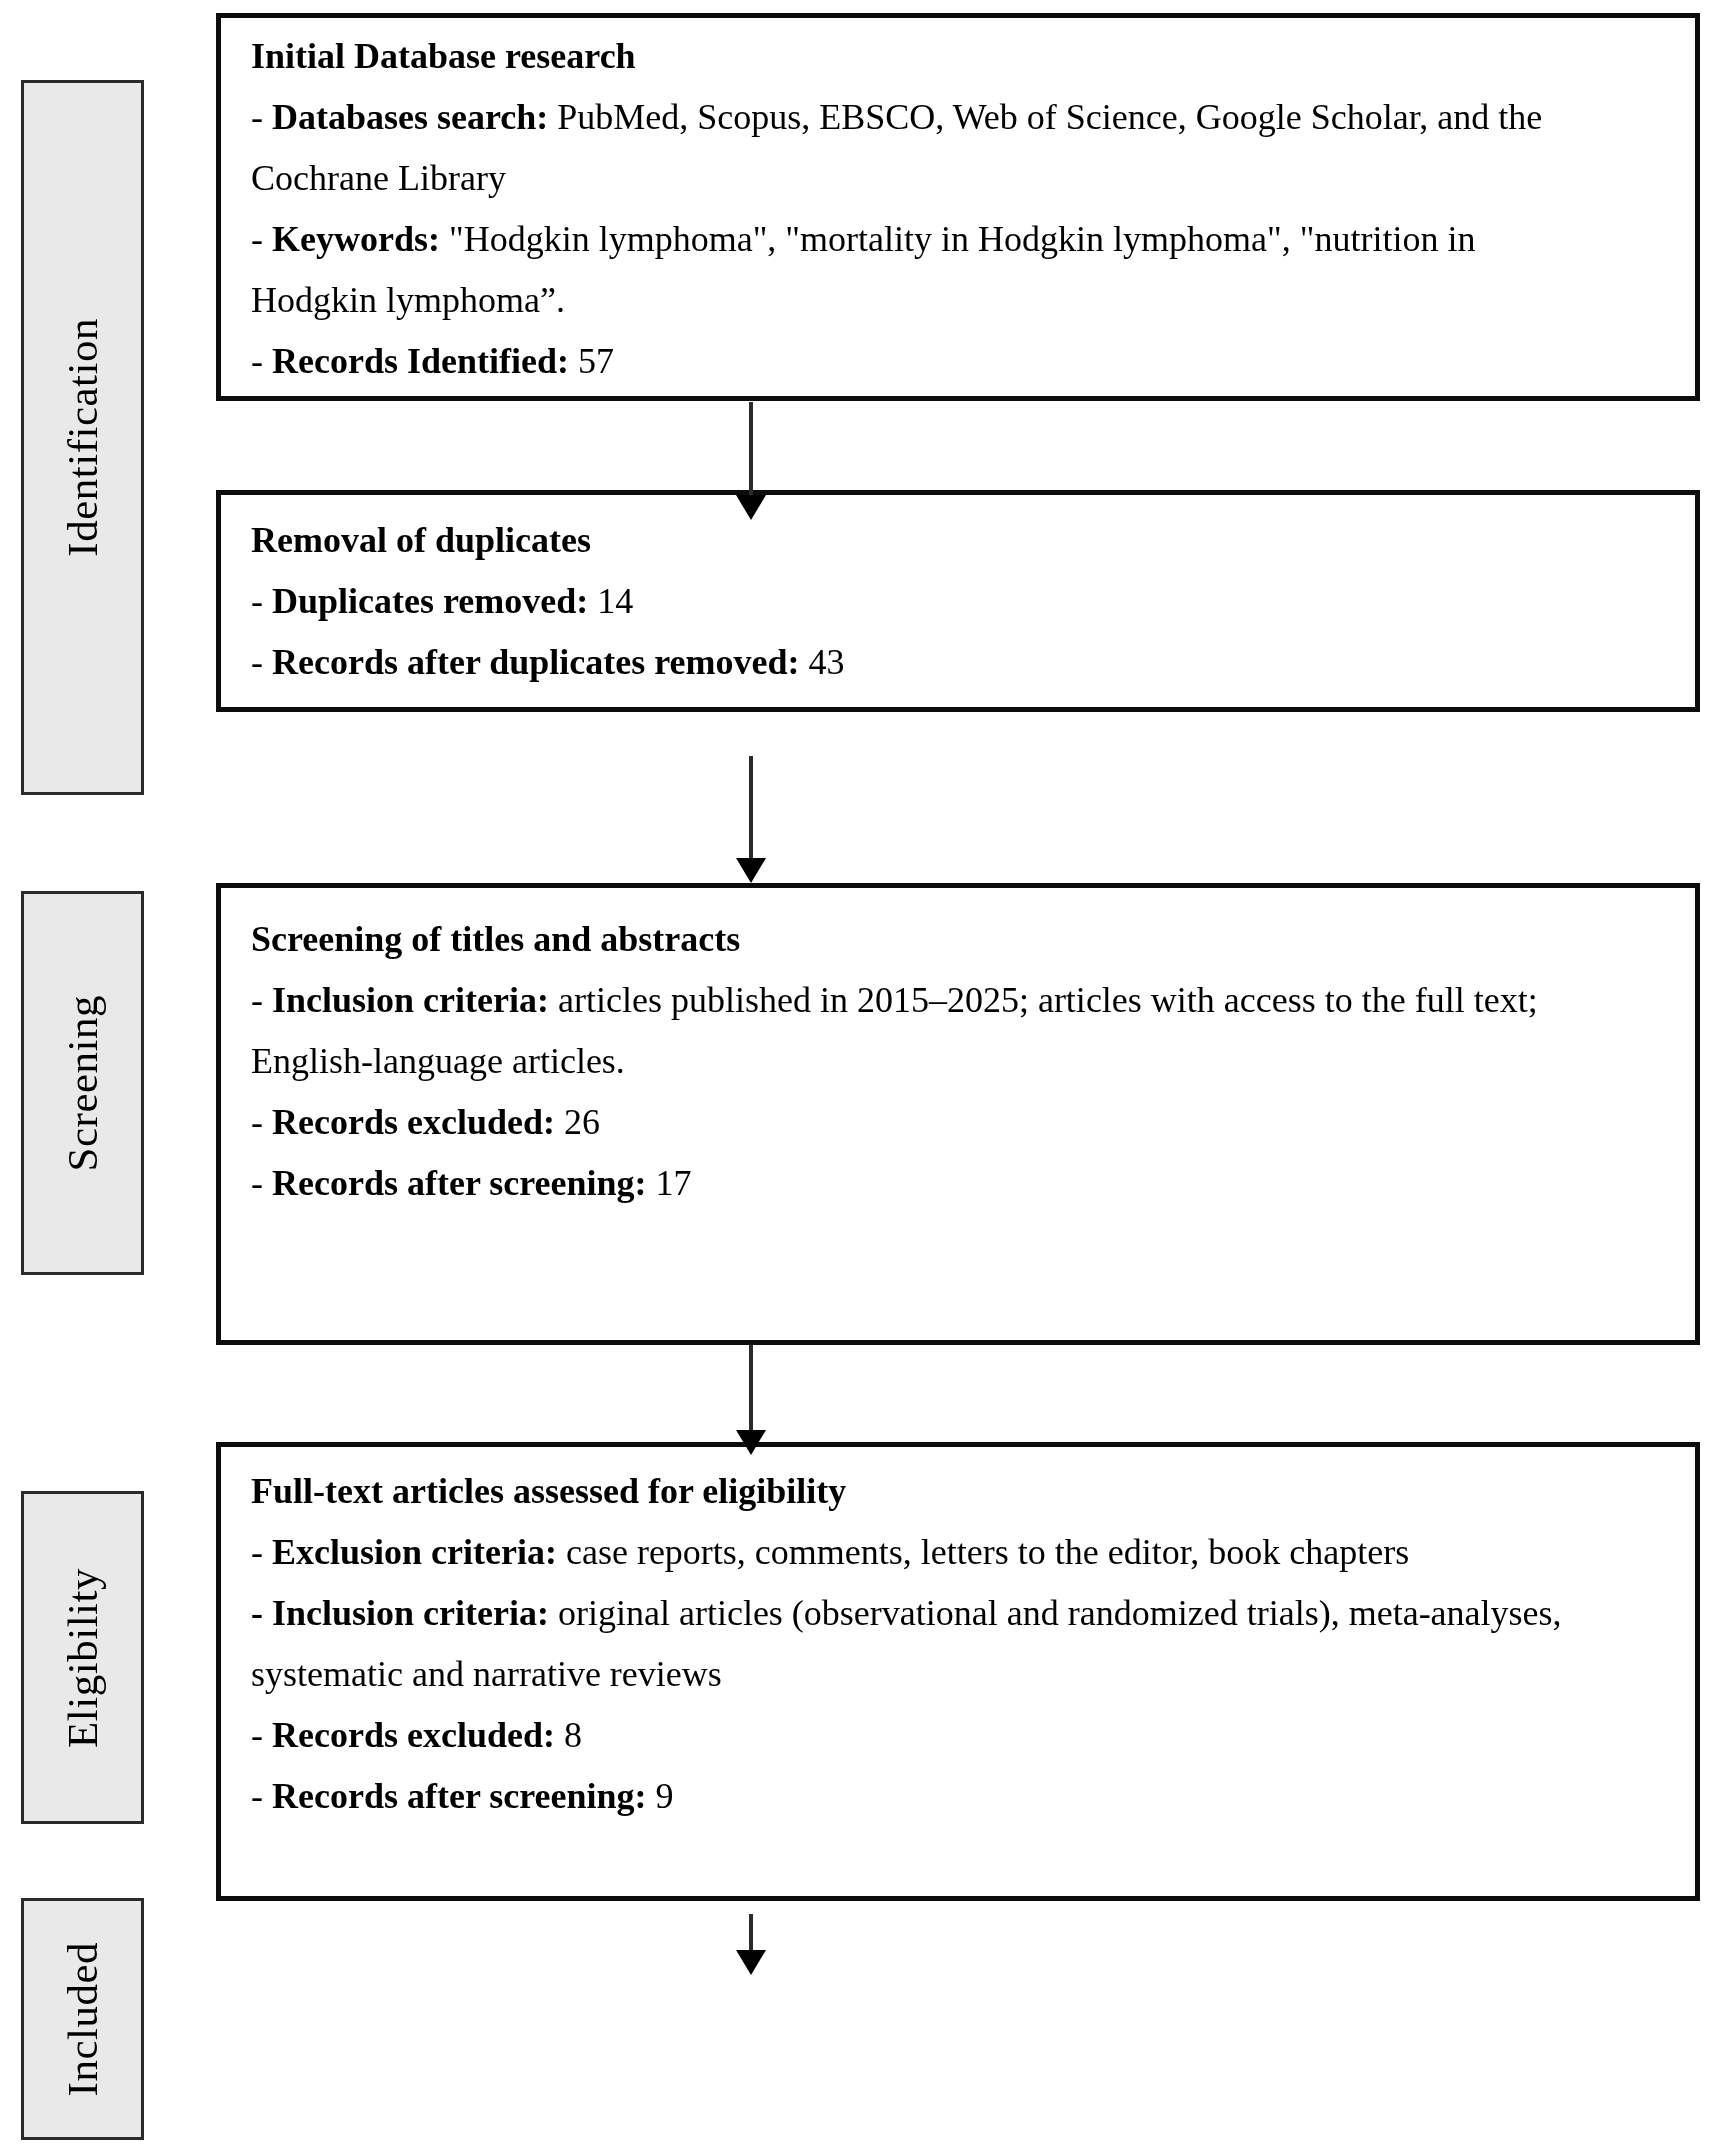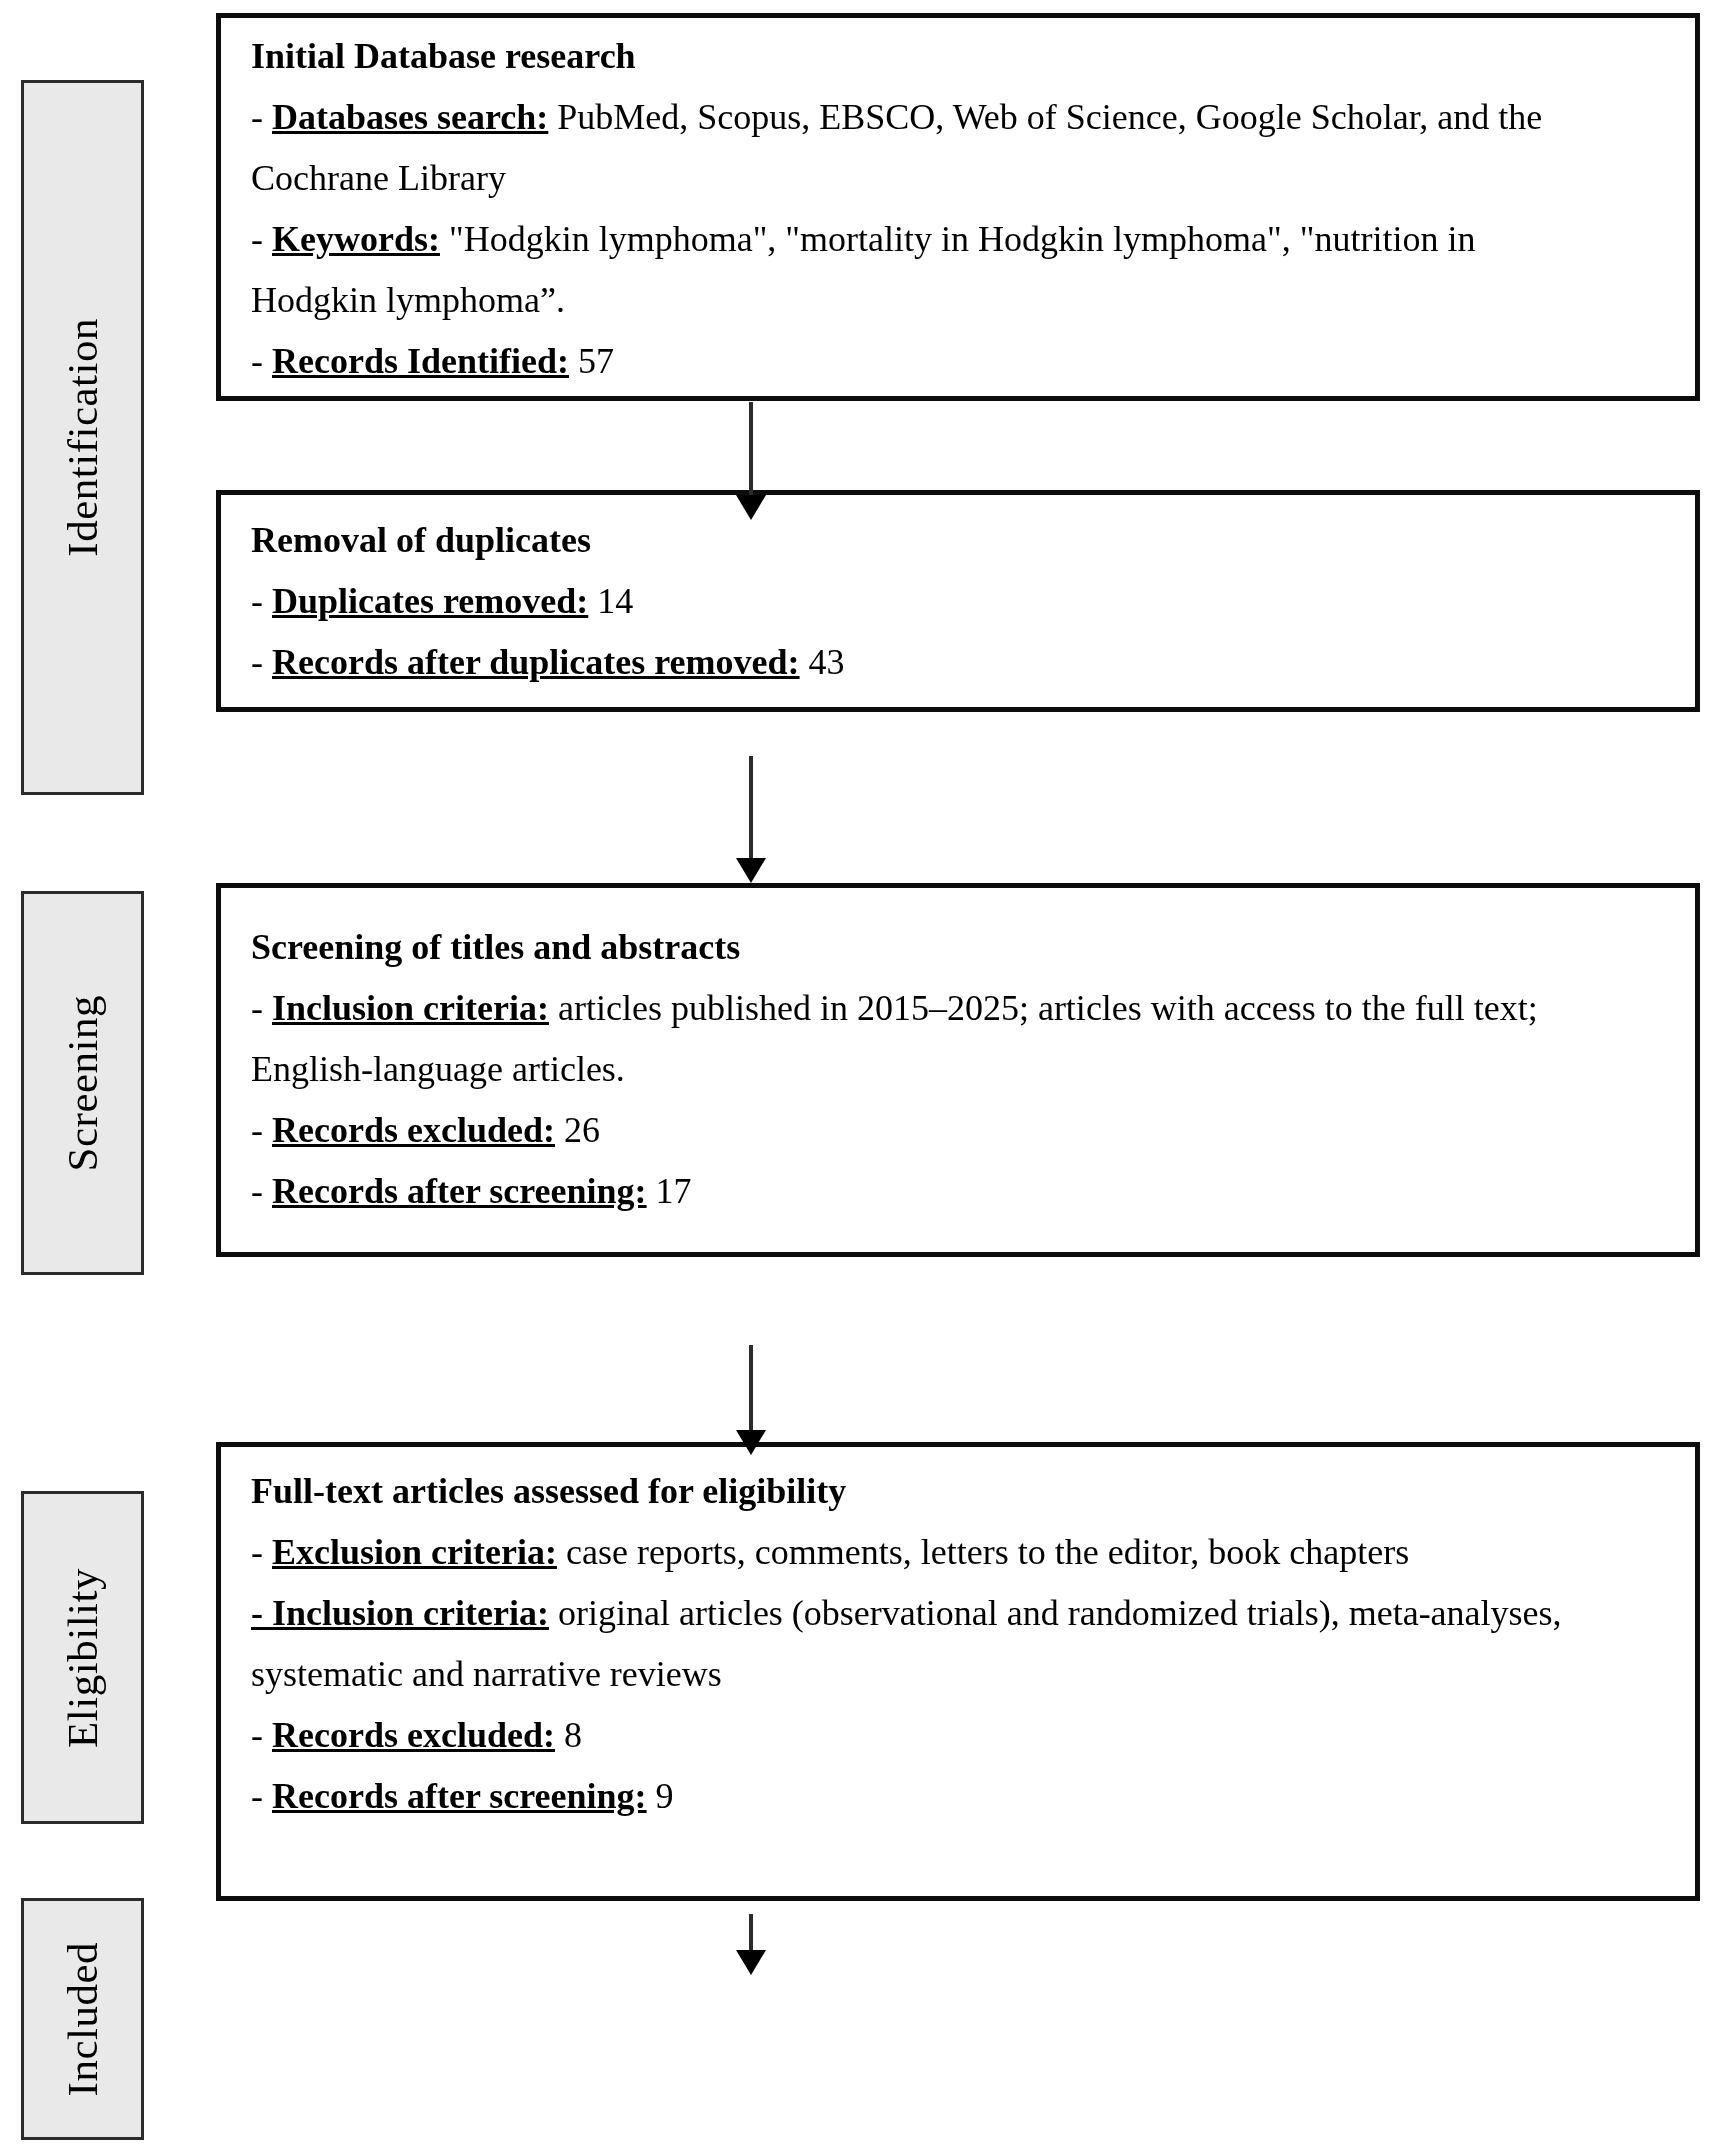--- a/index.html
+++ b/index.html
@@ -16,21 +16,21 @@
     position:absolute;
     left:216px;
     width:1484px;
     box-sizing:border-box;
     border:5.9px solid #0d0d0d;
     background:#ffffff;
     padding:9.6px 91px 0 30px;
   }
   .line{font-size:36px;line-height:61px;}
   .title{font-weight:700;}
-  .b{font-weight:700;text-decoration:underline;}
+  .b{font-weight:700;}
   
   .lbox{
     position:absolute;
     left:21.3px;
     width:123px;
     box-sizing:border-box;
     background:#e9e9e9;
     border:3.7px solid #2b2b2b;
     display:flex;align-items:center;justify-content:center;
   }
@@ -83,21 +83,21 @@
   </div>
 
   <div class="cbox" style="top:490px;height:222px;padding-top:15px;">
     <div class="line title">Removal of duplicates</div>
     <div>
         <div class="line"><span>- </span><span class="b">Duplicates removed:</span><span> 14</span></div>
         <div class="line"><span>- </span><span class="b">Records after duplicates removed:</span><span> 43</span></div>
       </div>
   </div>
 
-  <div class="cbox" style="top:883px;height:374px;padding-top:29px;">
+  <div class="cbox" style="top:883px;height:462px;padding-top:21px;">
     <div class="line title">Screening of titles and abstracts</div>
     <div>
         <div class="line"><span>- </span><span class="b">Inclusion criteria:</span><span> articles published in 2015–2025; articles with access to the full text; English-language articles.</span></div>
         <div class="line"><span>- </span><span class="b">Records excluded:</span><span> 26</span></div>
         <div class="line"><span>- </span><span class="b">Records after screening:</span><span> 17</span></div>
       </div>
   </div>
 
   <div class="cbox" style="top:1442px;height:459px;padding-top:14px;">
     <div class="line title">Full-text articles assessed for eligibility</div>

